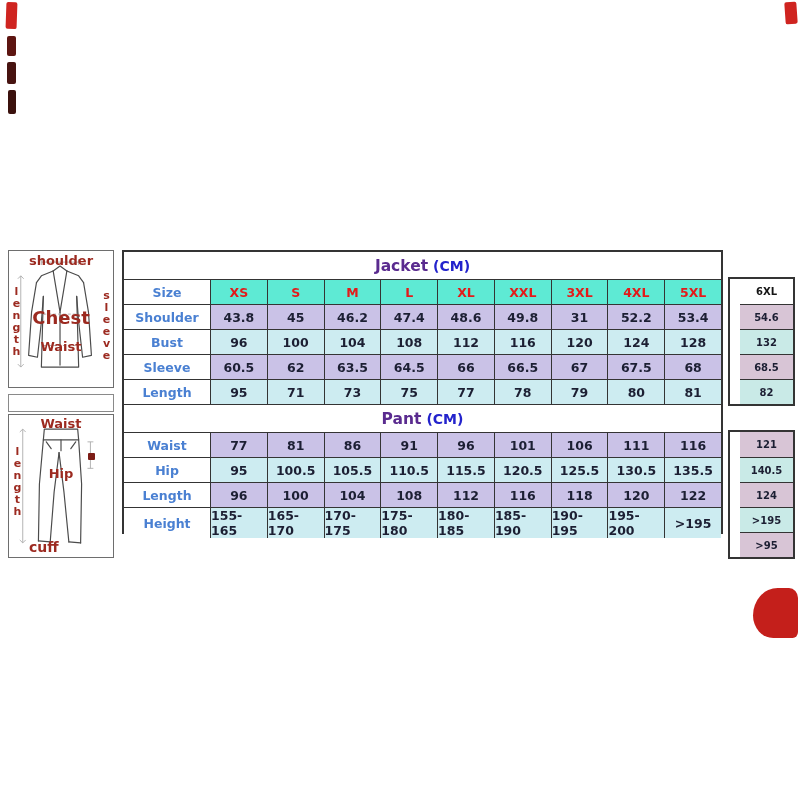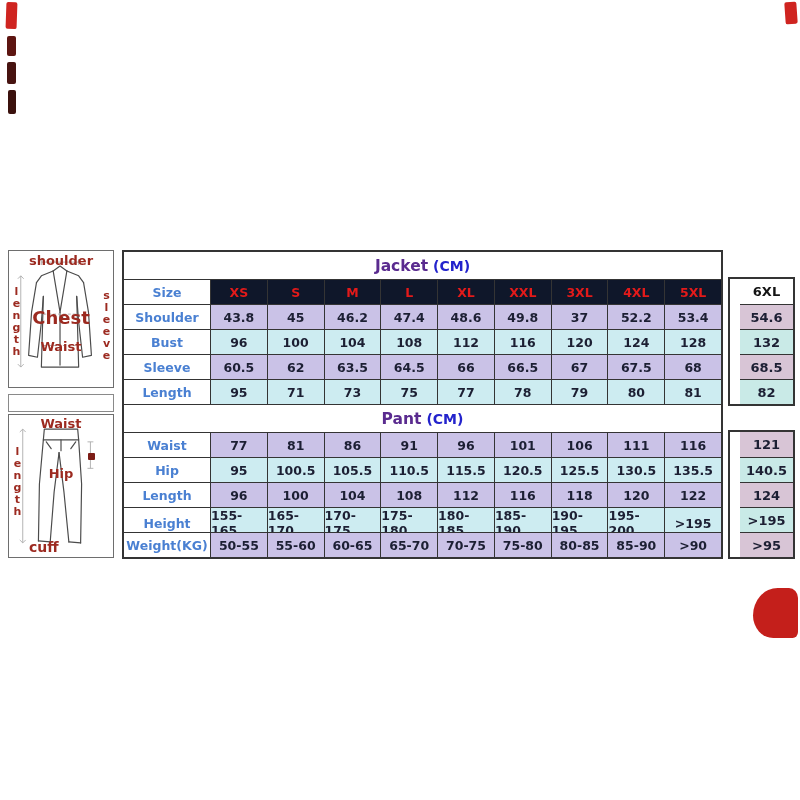--- a/index.html
+++ b/index.html
@@ -23,29 +23,29 @@
   .band{height:27px;display:flex;align-items:center;justify-content:center;gap:5px;background:#fff;}
   .band.pant{border-top:1.5px solid #343434;}
   .t-name{color:#5a2b8f;font-weight:700;font-size:15.5px;}
   .t-unit{color:#2323cc;font-weight:700;font-size:14px;}
   .trow{display:grid;grid-template-columns:86px repeat(9,1fr);height:25px;border-radius:7px;}
   .cell{border-top:1.5px solid #343434;border-left:1.5px solid #343434;
         display:flex;align-items:center;justify-content:center;
         font-size:12.5px;font-weight:700;color:#1c1f33;box-sizing:border-box;}
   .cell:first-child{border-left:none;}
   .cell.label{color:#4a80d2;background:#fff;}
-  .cell.size{color:#e31a1a;background:#0f172a;}
+  .cell.size{color:#e31a1a;background:#5eead4;}
   .val.purple{background:#cac2e7;}
   .val.blue{background:#cdecf1;}
 
   
   .extra{position:absolute;left:728px;width:67px;border:2px solid #343434;
          background:#fff;box-sizing:border-box;}
   .xcell{height:25px;border-top:1.5px solid #343434;display:flex;align-items:center;
-         justify-content:center;font-size:13px;font-weight:700;color:#1c1f33;box-sizing:border-box;margin-left:10px;}
+         justify-content:center;font-size:10px;font-weight:700;color:#1c1f33;box-sizing:border-box;margin-left:10px;}
   .xcell:first-child{border-top:none;}
   .xcell.xhead{background:#fff;color:#141414;font-weight:600;}
   .x-purple{background:#d8c5d6;}
   .x-blue{background:#c9eae7;}
 </style>
 </head>
 <body>
 
 <div class="canvas">
 
@@ -140,21 +140,21 @@
           <div class="cell size">5XL</div>
         </div>
         <div class="trow">
           <div class="cell label">Shoulder</div>
           <div class="cell val purple">43.8</div>
           <div class="cell val purple">45</div>
           <div class="cell val purple">46.2</div>
           <div class="cell val purple">47.4</div>
           <div class="cell val purple">48.6</div>
           <div class="cell val purple">49.8</div>
-          <div class="cell val purple">37</div>
+          <div class="cell val purple">31</div>
           <div class="cell val purple">52.2</div>
           <div class="cell val purple">53.4</div>
         </div>
         <div class="trow">
           <div class="cell label">Bust</div>
           <div class="cell val blue">96</div>
           <div class="cell val blue">100</div>
           <div class="cell val blue">104</div>
           <div class="cell val blue">108</div>
           <div class="cell val blue">112</div>
@@ -234,32 +234,20 @@
           <div class="cell val blue">155-165</div>
           <div class="cell val blue">165-170</div>
           <div class="cell val blue">170-175</div>
           <div class="cell val blue">175-180</div>
           <div class="cell val blue">180-185</div>
           <div class="cell val blue">185-190</div>
           <div class="cell val blue">190-195</div>
           <div class="cell val blue">195-200</div>
           <div class="cell val blue">&gt;195</div>
         </div>
-        <div class="trow">
-          <div class="cell label">Weight(KG)</div>
-          <div class="cell val purple">50-55</div>
-          <div class="cell val purple">55-60</div>
-          <div class="cell val purple">60-65</div>
-          <div class="cell val purple">65-70</div>
-          <div class="cell val purple">70-75</div>
-          <div class="cell val purple">75-80</div>
-          <div class="cell val purple">80-85</div>
-          <div class="cell val purple">85-90</div>
-          <div class="cell val purple">&gt;90</div>
-        </div>
       </div>
   </div>
 
   <div class="extra" style="top:277px;" id="jacket-extra">
       <div class="xcell xhead">6XL</div>
       <div class="xcell x-purple">54.6</div>
       <div class="xcell x-blue">132</div>
       <div class="xcell x-purple">68.5</div>
       <div class="xcell x-blue">82</div>
     </div>

